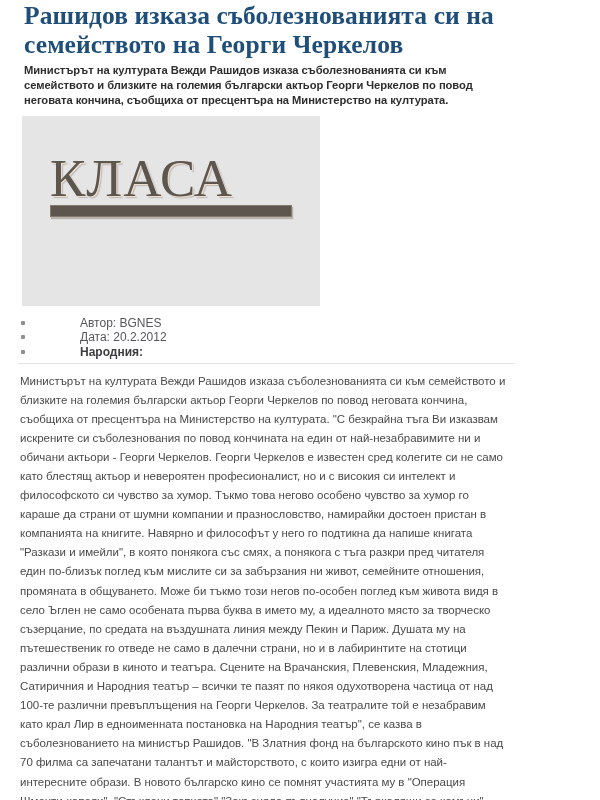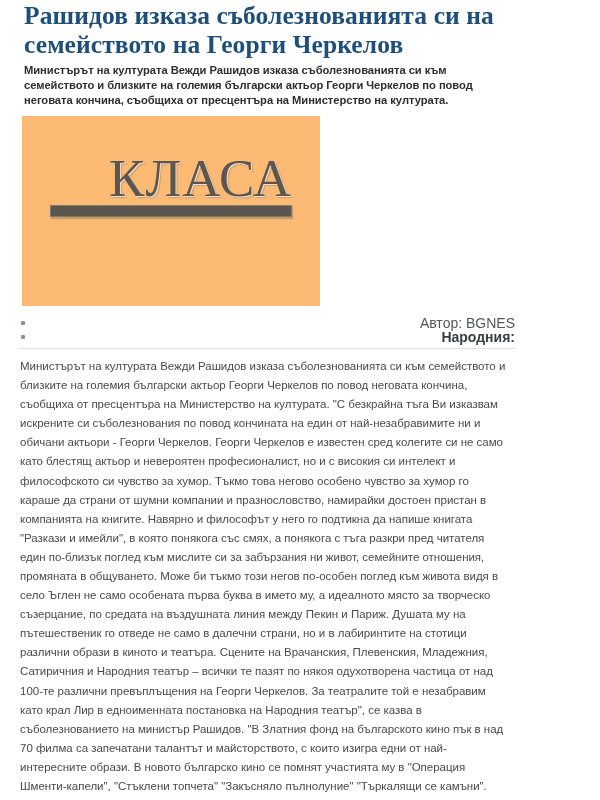--- a/index.html
+++ b/index.html
@@ -40,24 +40,23 @@
     line-height: 1.33;
     font-weight: bold;
     color: #2e2e2e;
     letter-spacing: -0.05px;
   }
   
   .figure {
     margin: 8px 0 0 4px;
     width: 298px;
     height: 190px;
-    background: #fdba74;
+    background: #e5e5e5;
     position: relative;
     overflow: hidden;
-    text-align: right;
   }
   .logo-wrap {
     position: absolute;
     left: 28px;
     top: 38px;
     width: 242px;
   }
   .logo-word {
     font-family: "Liberation Serif", serif;
     font-size: 53px;
@@ -78,24 +77,23 @@
   }
   
   .meta-list {
     list-style: none;
     margin: 10px 0 0 0;
     padding: 0;
   }
   .meta-item {
     position: relative;
     padding: 0 0 0 62px;
-    font-size: 14px;
+    font-size: 12px;
     line-height: 14.6px;
     color: #55565a;
-    text-align: right;
   }
   .meta-item::before {
     content: "";
     position: absolute;
     left: 3px;
     top: 5px;
     width: 4px;
     height: 4px;
     background: #8e9094;
     border-radius: 1px;
@@ -129,20 +127,21 @@
 
   <div class="figure">
     <div class="logo-wrap">
       <div class="logo-word">КЛАСА</div>
       <div class="logo-bar"></div>
     </div>
   </div>
 
   <ul class="meta-list">
     <li class="meta-item">Автор: BGNES</li>
+    <li class="meta-item">Дата: 20.2.2012</li>
     <li class="meta-item is-bold">Народния:</li>
   </ul>
 
   <hr class="divider">
 
   <div class="body-copy">Министърът на културата Вежди Рашидов изказа съболезнованията си към семейството и близките на големия български актьор Георги Черкелов по повод неговата кончина, съобщиха от пресцентъра на Министерство на културата. "С безкрайна тъга Ви изказвам искрените си съболезнования по повод кончината на един от най-незабравимите ни и обичани актьори - Георги Черкелов. Георги Черкелов е известен сред колегите си не само като блестящ актьор и невероятен професионалист, но и с високия си интелект и философското си чувство за хумор. Тъкмо това негово особено чувство за хумор го караше да страни от шумни компании и празнословство, намирайки достоен пристан в компанията на книгите. Навярно и философът у него го подтикна да напише книгата "Разкази и имейли", в която понякога със смях, а понякога с тъга разкри пред читателя един по-близък поглед към мислите си за забързания ни живот, семейните отношения, промяната в общуването. Може би тъкмо този негов по-особен поглед към живота видя в село Ъглен не само особената първа буква в името му, а идеалното място за творческо съзерцание, по средата на въздушната линия между Пекин и Париж. Душата му на пътешественик го отведе не само в далечни страни, но и в лабиринтите на стотици различни образи в киното и театъра. Сцените на Врачанския, Плевенския, Младежния, Сатиричния и Народния театър – всички те пазят по някоя одухотворена частица от над 100-те различни превъплъщения на Георги Черкелов. За театралите той е незабравим като крал Лир в едноименната постановка на Народния театър", се казва в съболезнованието на министър Рашидов. "В Златния фонд на българското кино пък в над 70 филма са запечатани талантът и майсторството, с които изигра едни от най-интересните образи. В новото българско кино се помнят участията му в "Операция Шменти-капели", "Стъклени топчета" "Закъсняло пълнолуние" "Търкалящи се камъни". Сред наградите на Георги Черкелов се открояват "Аскеер" за цялостно творчество (2009), "Златен век" на Министерство на</div>
 
 </div>
 
 </body></html>

